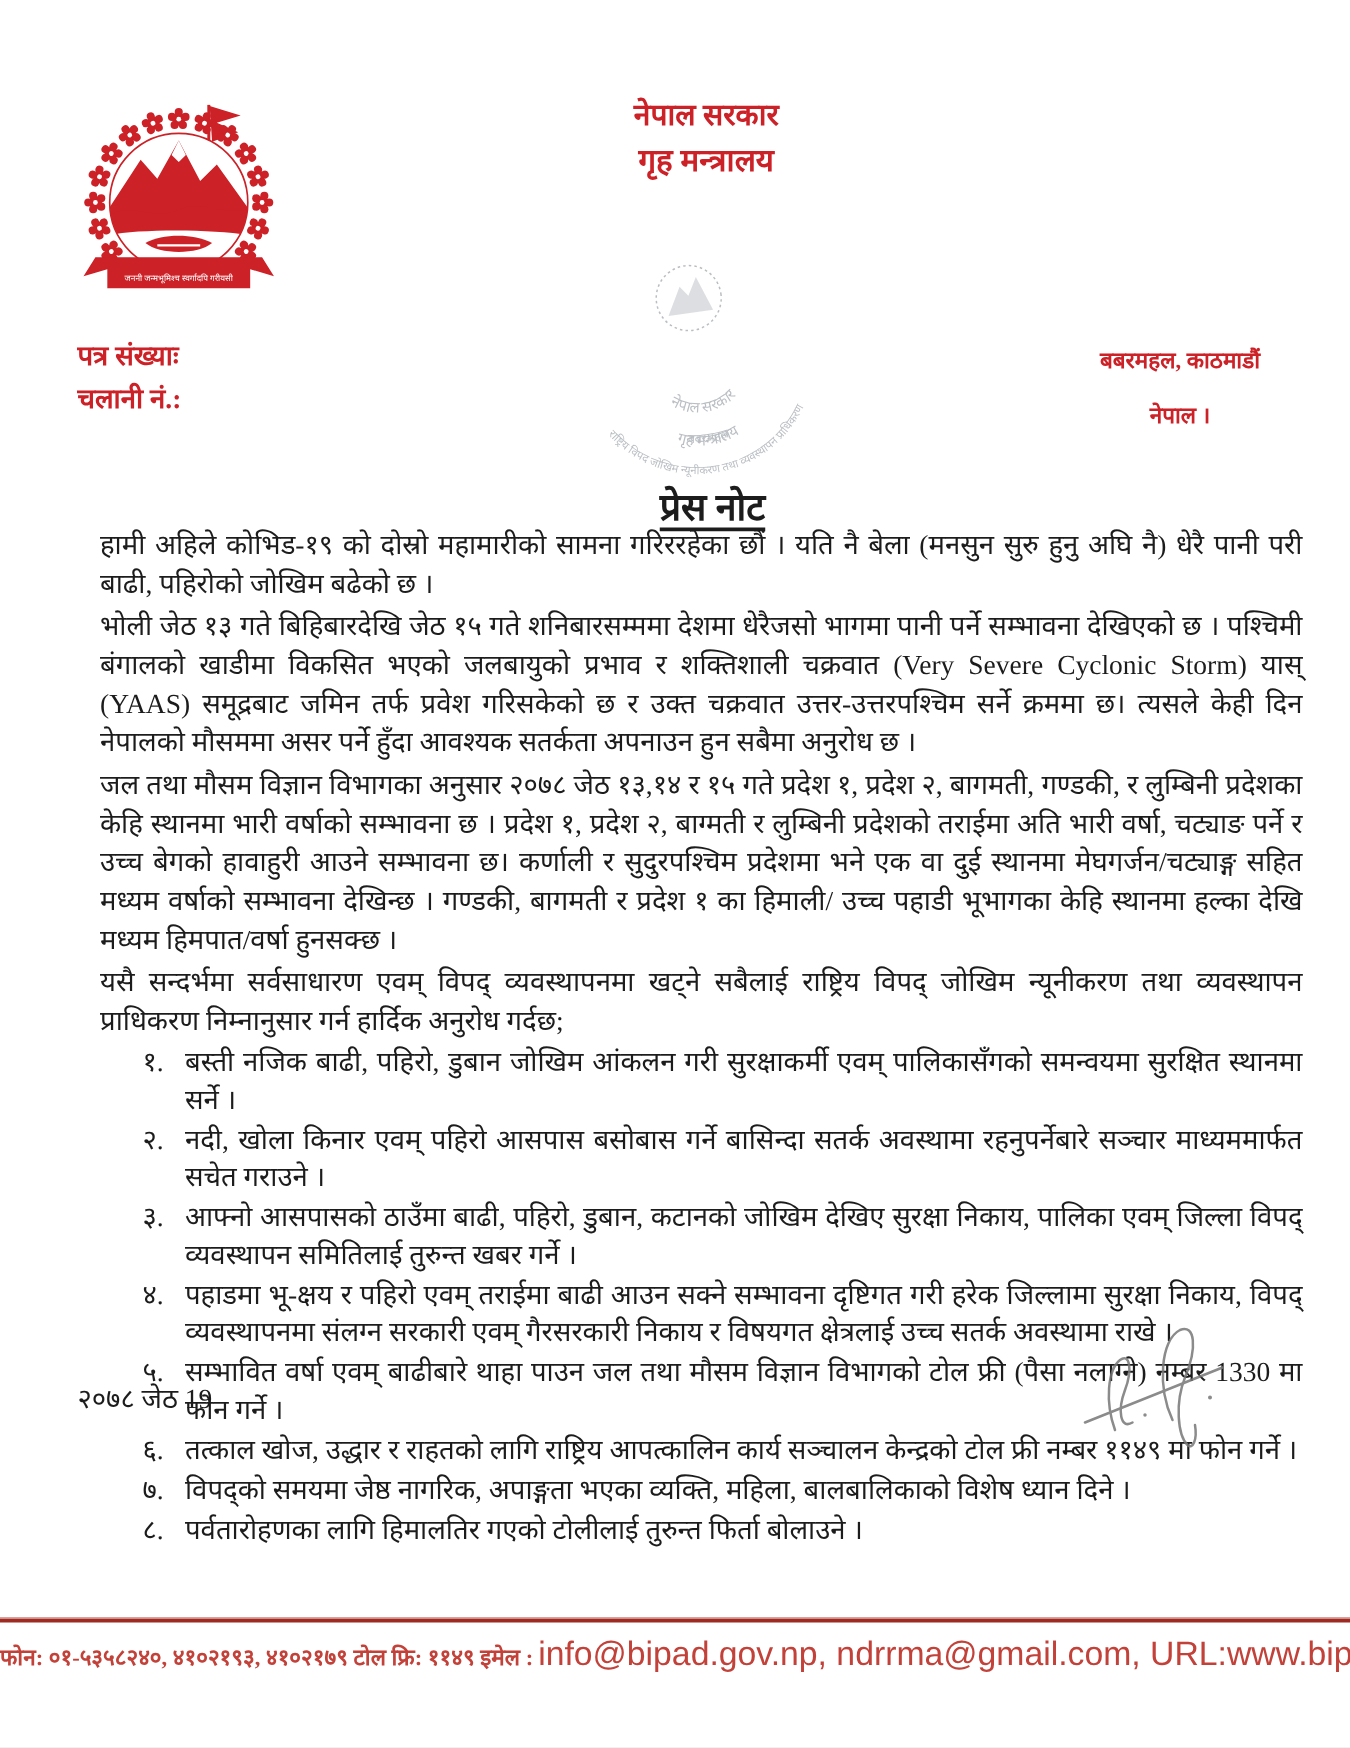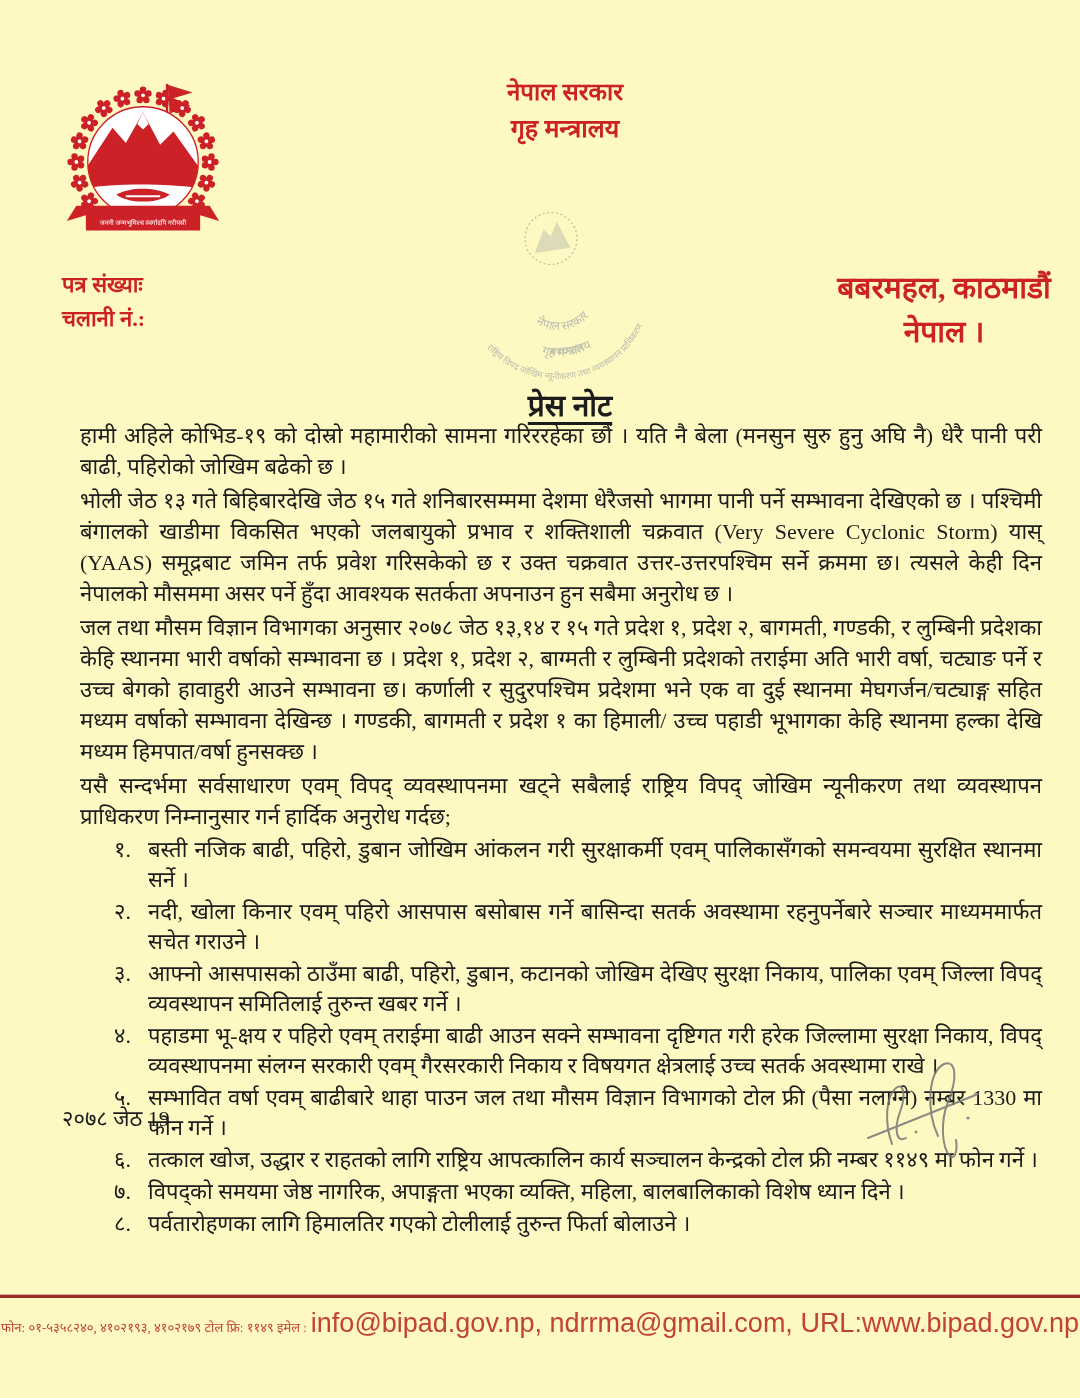--- a/index.html
+++ b/index.html
@@ -1,31 +1,31 @@
 <!DOCTYPE html>
 <html><head>
 <meta charset="utf-8">
 <style>
   html,body{margin:0;padding:0;background:#e8e8e8;}
   .page{
-    position:relative;width:1080px;height:1398px;background:#fef9c3;
+    position:relative;width:1080px;height:1398px;background:#ffffff;
     margin:0 auto;overflow:hidden;
     font-family:"Liberation Serif","DejaVu Serif",serif;color:#1c1c1c;
   }
   
   .logo{position:absolute;left:54px;top:82px;width:178px;height:160px;}
   .hdr-line{position:absolute;text-align:center;color:#cc2127;font-weight:700;}
   .hdr-gov{top:74px;left:160px;width:810px;font-size:24px;}
   .hdr-min{top:110px;left:160px;width:810px;font-size:25px;}
   .hdr-auth{top:148px;left:212px;width:856px;font-size:36px;line-height:1.3;}
   .meta-label{position:absolute;color:#cc2127;font-weight:700;font-size:22px;}
   .meta-letter{left:62px;top:268px;}
   .meta-dispatch{left:62px;top:302px;}
   .addr{position:absolute;left:828px;top:266px;width:232px;text-align:center;
-        color:#cc2127;font-weight:700;font-size:30px;line-height:44px;}
+        color:#cc2127;font-weight:700;font-size:18px;line-height:44px;}
   .stamp{position:absolute;left:448px;top:196px;width:220px;height:185px;
          opacity:.6;transform:rotate(-8deg);}
   
   .press-title{position:absolute;top:348px;left:60px;right:0;text-align:center;
     font-size:30px;font-weight:700;text-decoration:underline;text-underline-offset:6px;margin-top:36px;}
   
   .content{position:absolute;left:44px;top:420px;width:962px;
            font-size:22px;line-height:31px;text-align:justify;margin-left:36px;}
   .content p{margin:0 0 3px 0;}
   .content ol{list-style:none;margin:2px 0 0 0;padding:0;}
@@ -35,21 +35,21 @@
   .doc-date{position:absolute;left:62px;top:1102px;font-size:22px;}
   
   .sig{position:absolute;left:850px;top:1052px;width:150px;height:112px;}
   .signer{position:absolute;left:790px;top:1164px;width:264px;text-align:center;
           font-size:22px;line-height:44px;}
   
   .rule{position:absolute;left:0;right:0;top:1294px;height:3px;
         background:#9e2b23;border-top:1px solid #e5b0a8;}
   .footer{position:absolute;left:0;right:0;top:1308px;text-align:center;
           color:#c2423a;white-space:nowrap;}
-  .footer .fnp{font-weight:400;font-size:13px;font-family:"Liberation Serif",serif;}
+  .footer .fnp{font-weight:700;font-size:18px;font-family:"Liberation Serif",serif;}
   .footer .fen{font-size:27px;font-family:"Liberation Sans","DejaVu Sans",sans-serif;}
 </style>
 </head>
 <body>
 
 <div class="page">
 
   <div class="logo">
     <svg viewBox="0 0 176 168" width="178" height="160" aria-hidden="true">
       <defs>

